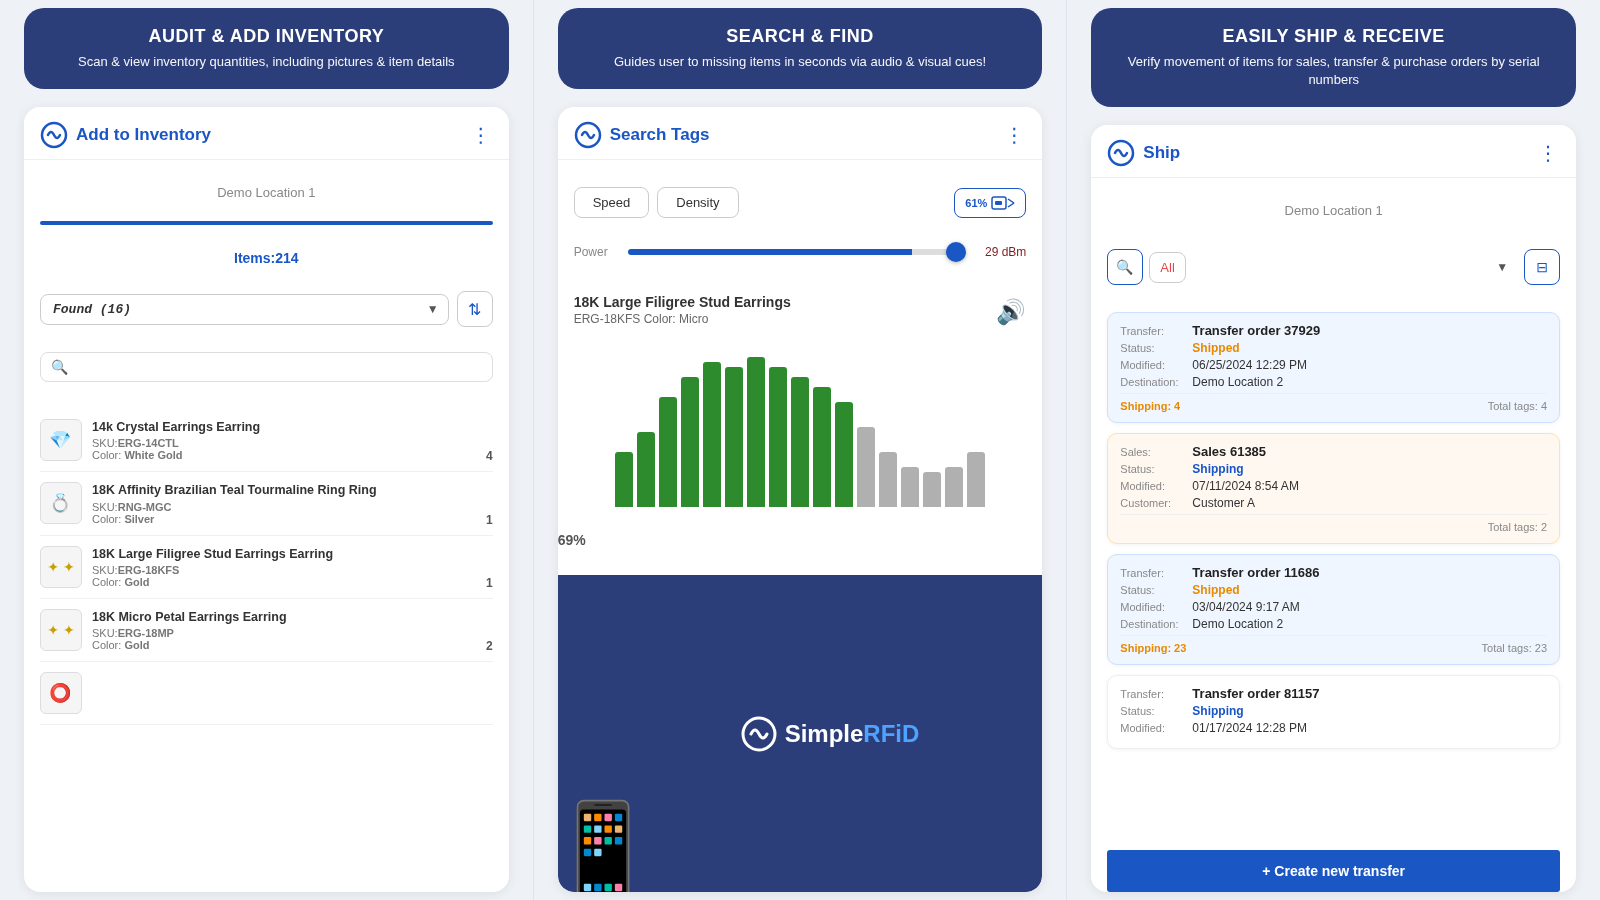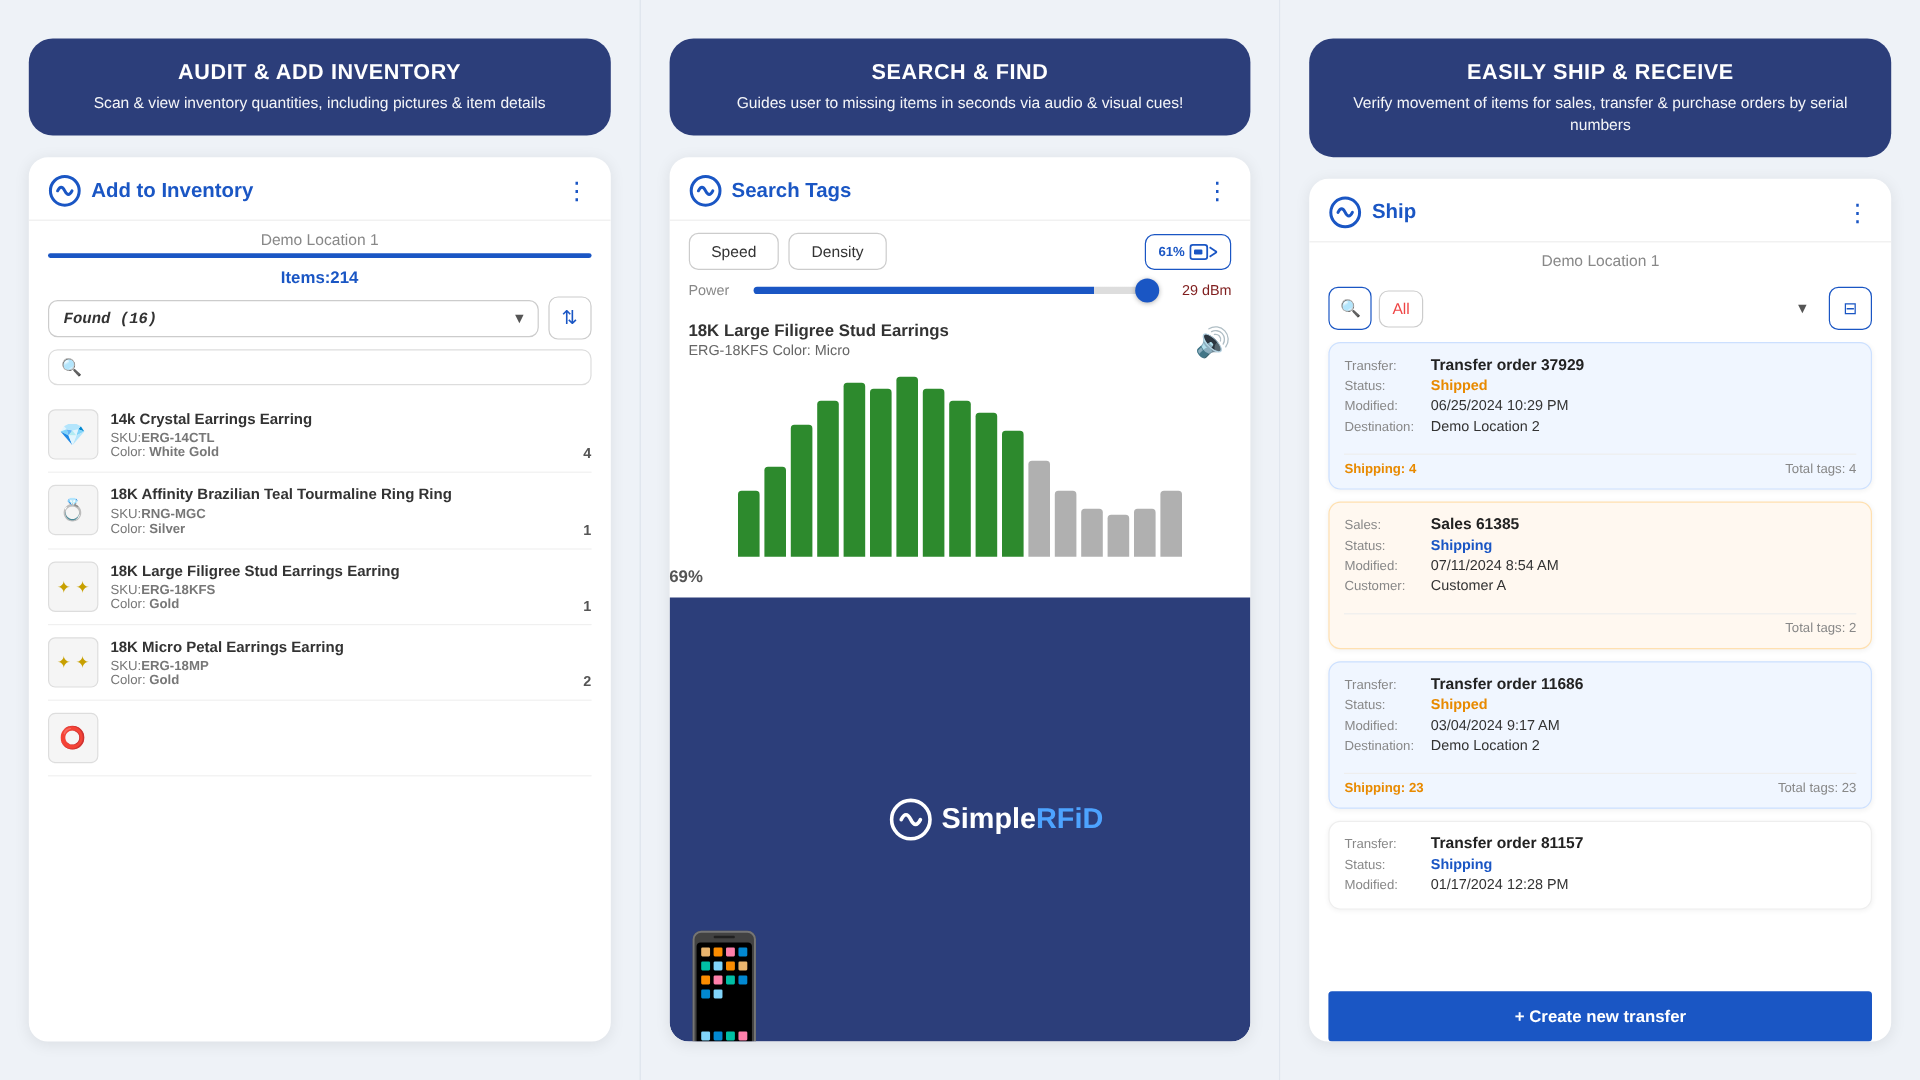--- a/index.html
+++ b/index.html
@@ -18,21 +18,21 @@
       width: 100%;
       height: 100%;
       background: #f0f4f8;
     }
 
     
     .column {
       flex: 1;
       display: flex;
       flex-direction: column;
-      padding: 32px 24px;
+      padding: 8px 24px;
       position: relative;
     }
 
     .column-left { background: #eef2f7; }
     .column-middle { background: #eef2f7; border-left: 1px solid #dde3ec; border-right: 1px solid #dde3ec; }
     .column-right { background: #eef2f7; }
 
     
     .hero-banner {
       background: #2c3e7a;
@@ -58,20 +58,21 @@
 
     
     .app-card {
       background: white;
       border-radius: 16px;
       flex: 1;
       overflow: hidden;
       box-shadow: 0 2px 12px rgba(0,0,0,0.08);
       display: flex;
       flex-direction: column;
+      gap: 17px;
     }
 
     .card-header {
       display: flex;
       align-items: center;
       padding: 14px 16px 10px;
       border-bottom: 1px solid #eee;
     }
     .card-logo {
       width: 28px;
@@ -357,21 +358,21 @@
     .transfer-value.bold {
       font-weight: 700;
       font-size: 13px;
       color: #222;
     }
     .transfer-value.shipped { color: #e88a00; font-weight: 600; }
     .transfer-value.shipping { color: #1a56c4; font-weight: 600; }
     .transfer-footer {
       display: flex;
       justify-content: space-between;
-      margin-top: 16px;
+      margin-top: 4px;
       padding-top: 6px;
       border-top: 1px solid #eee;
     }
     .footer-shipping {
       font-size: 11px;
       font-weight: 700;
       color: #e88a00;
     }
     .footer-tags {
       font-size: 11px;
@@ -656,21 +657,21 @@
           <div class="transfer-row">
             <span class="transfer-label">Transfer:</span>
             <span class="transfer-value bold">Transfer order 37929</span>
           </div>
           <div class="transfer-row">
             <span class="transfer-label">Status:</span>
             <span class="transfer-value shipped">Shipped</span>
           </div>
           <div class="transfer-row">
             <span class="transfer-label">Modified:</span>
-            <span class="transfer-value">06/25/2024 10:29 PM</span>
+            <span class="transfer-value">06/25/2024 12:29 PM</span>
           </div>
           <div class="transfer-row">
             <span class="transfer-label">Destination:</span>
             <span class="transfer-value">Demo Location 2</span>
           </div>
           <div class="transfer-footer">
             <span class="footer-shipping">Shipping: 4</span>
             <span class="footer-tags">Total tags: 4</span>
           </div>
         </div>

